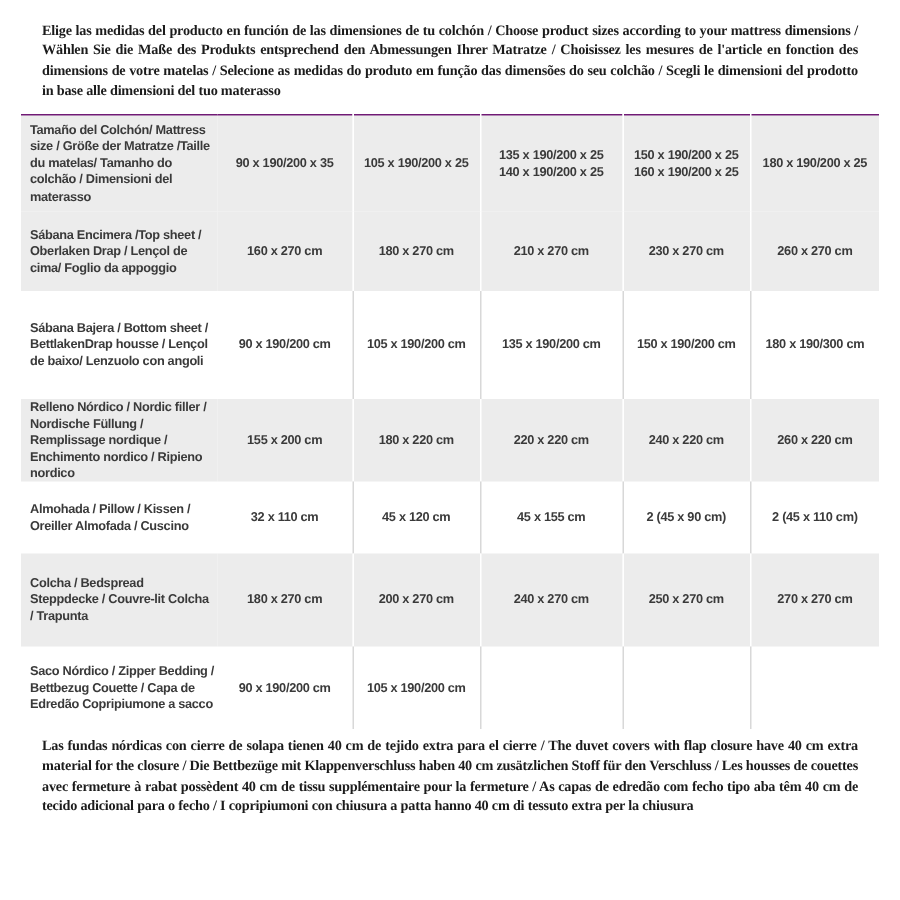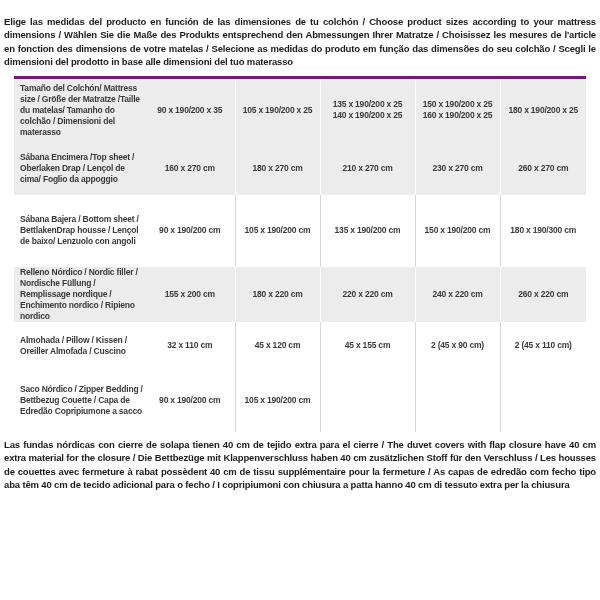--- a/index.html
+++ b/index.html
@@ -11,35 +11,36 @@
     overflow: hidden;
     font-family: "Liberation Sans", "DejaVu Sans", sans-serif;
   }
   .page {
     width: 600px;
     height: 600px;
     box-sizing: border-box;
     padding-top: 15px;
   }
   .intro, .footnote {
-    margin: 0 4px;
+    margin: 0 28px;
     font-size: 9.5px;
     font-weight: bold;
     color: #1c1c1c;
     line-height: 1.4;
     text-align: justify;
     letter-spacing: -0.15px;
+    font-family: Liberation Serif, serif;
   }
   .footnote { margin-top: 6px; }
   table.size-table {
     border-collapse: collapse;
     table-layout: fixed;
     width: 572px;
     margin: 8px 14px 0 14px;
-    border-top: 3px solid #701a75;
+    border-top: 1px solid #701a75;
   }
   col.c-label { width: 131px; }
   col.c-v1 { width: 90px; }
   col.c-v2 { width: 85px; }
   col.c-v3 { width: 95px; }
   col.c-v4 { width: 85px; }
   col.c-v5 { width: 86px; }
   td {
     vertical-align: middle;
     font-size: 8.5px;
@@ -122,20 +123,28 @@
         <td class="val">260 x 220 cm</td>
       </tr>
       <tr>
         <td class="lbl">Almohada  / Pillow / Kissen / Oreiller Almofada / Cuscino</td>
         <td class="val">32 x 110 cm</td>
         <td class="val">45 x 120 cm</td>
         <td class="val">45 x 155 cm</td>
         <td class="val">2 (45 x 90 cm)</td>
         <td class="val">2 (45 x 110 cm)</td>
       </tr>
+      <tr class="shade">
+        <td class="lbl">Colcha / Bedspread Steppdecke / Couvre-lit Colcha / Trapunta</td>
+        <td class="val">180 x 270 cm</td>
+        <td class="val">200 x 270 cm</td>
+        <td class="val">240 x 270 cm</td>
+        <td class="val">250 x 270 cm</td>
+        <td class="val">270 x 270 cm</td>
+      </tr>
       <tr>
         <td class="lbl">Saco Nórdico / Zipper Bedding / Bettbezug Couette  / Capa de Edredão Copripiumone a sacco</td>
         <td class="val">90 x 190/200 cm</td>
         <td class="val">105 x 190/200 cm</td>
         <td class="val"></td>
         <td class="val"></td>
         <td class="val"></td>
       </tr>
     </tbody>
   </table>

